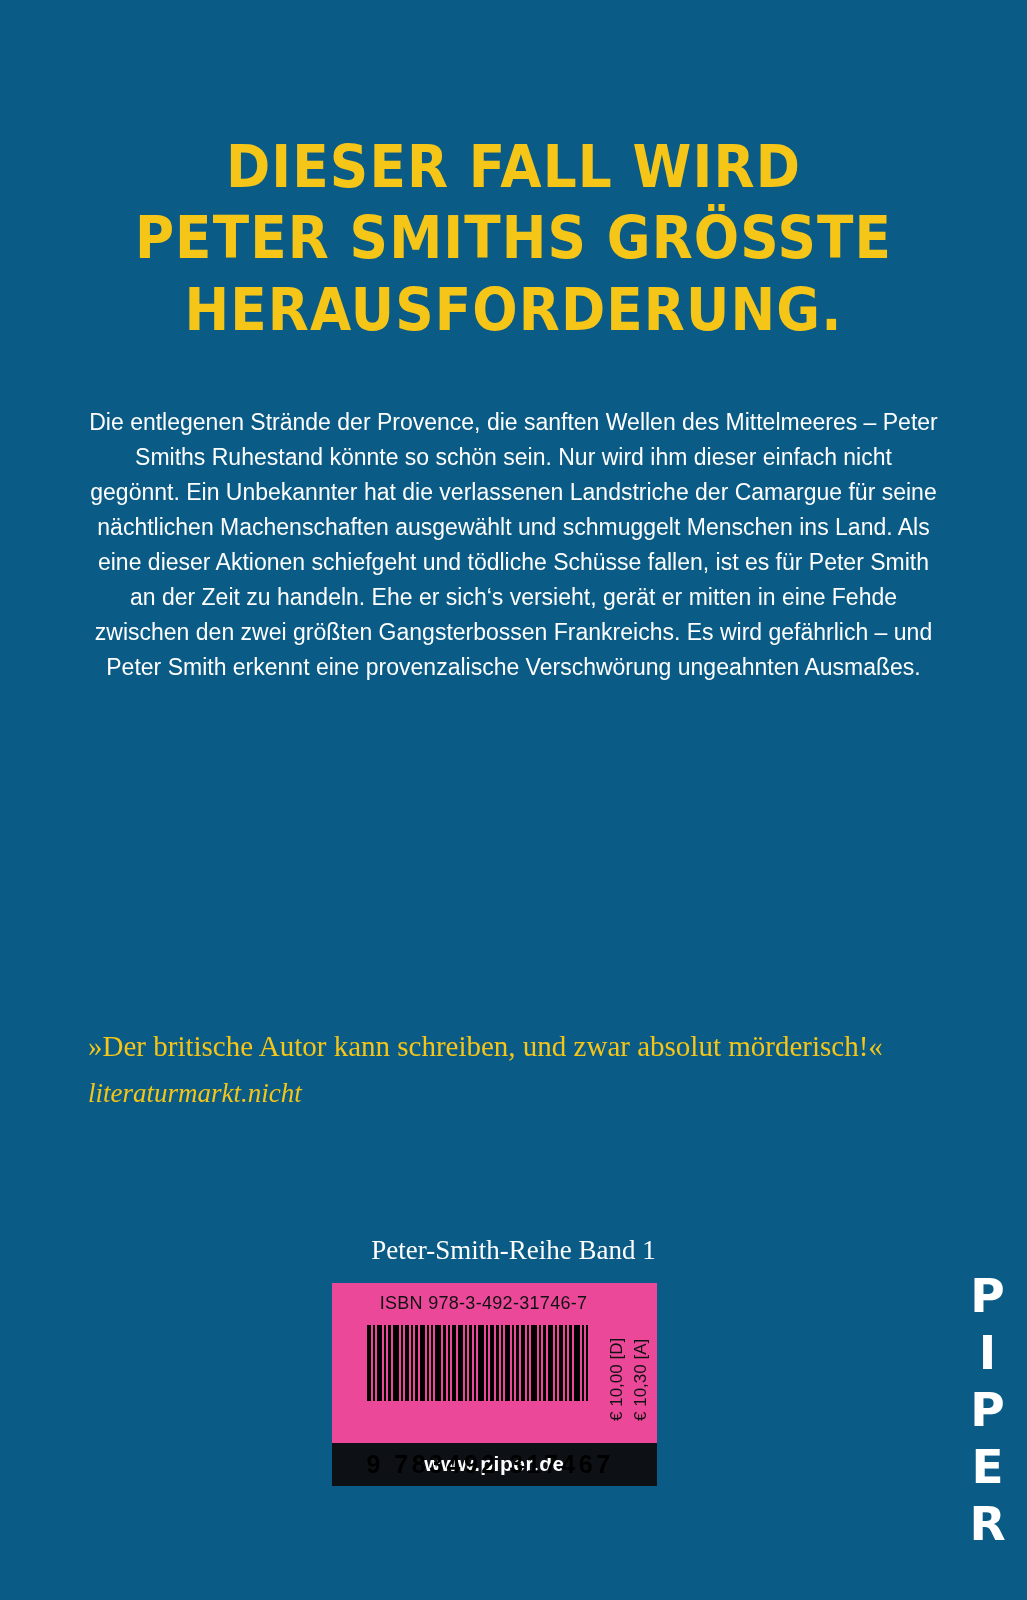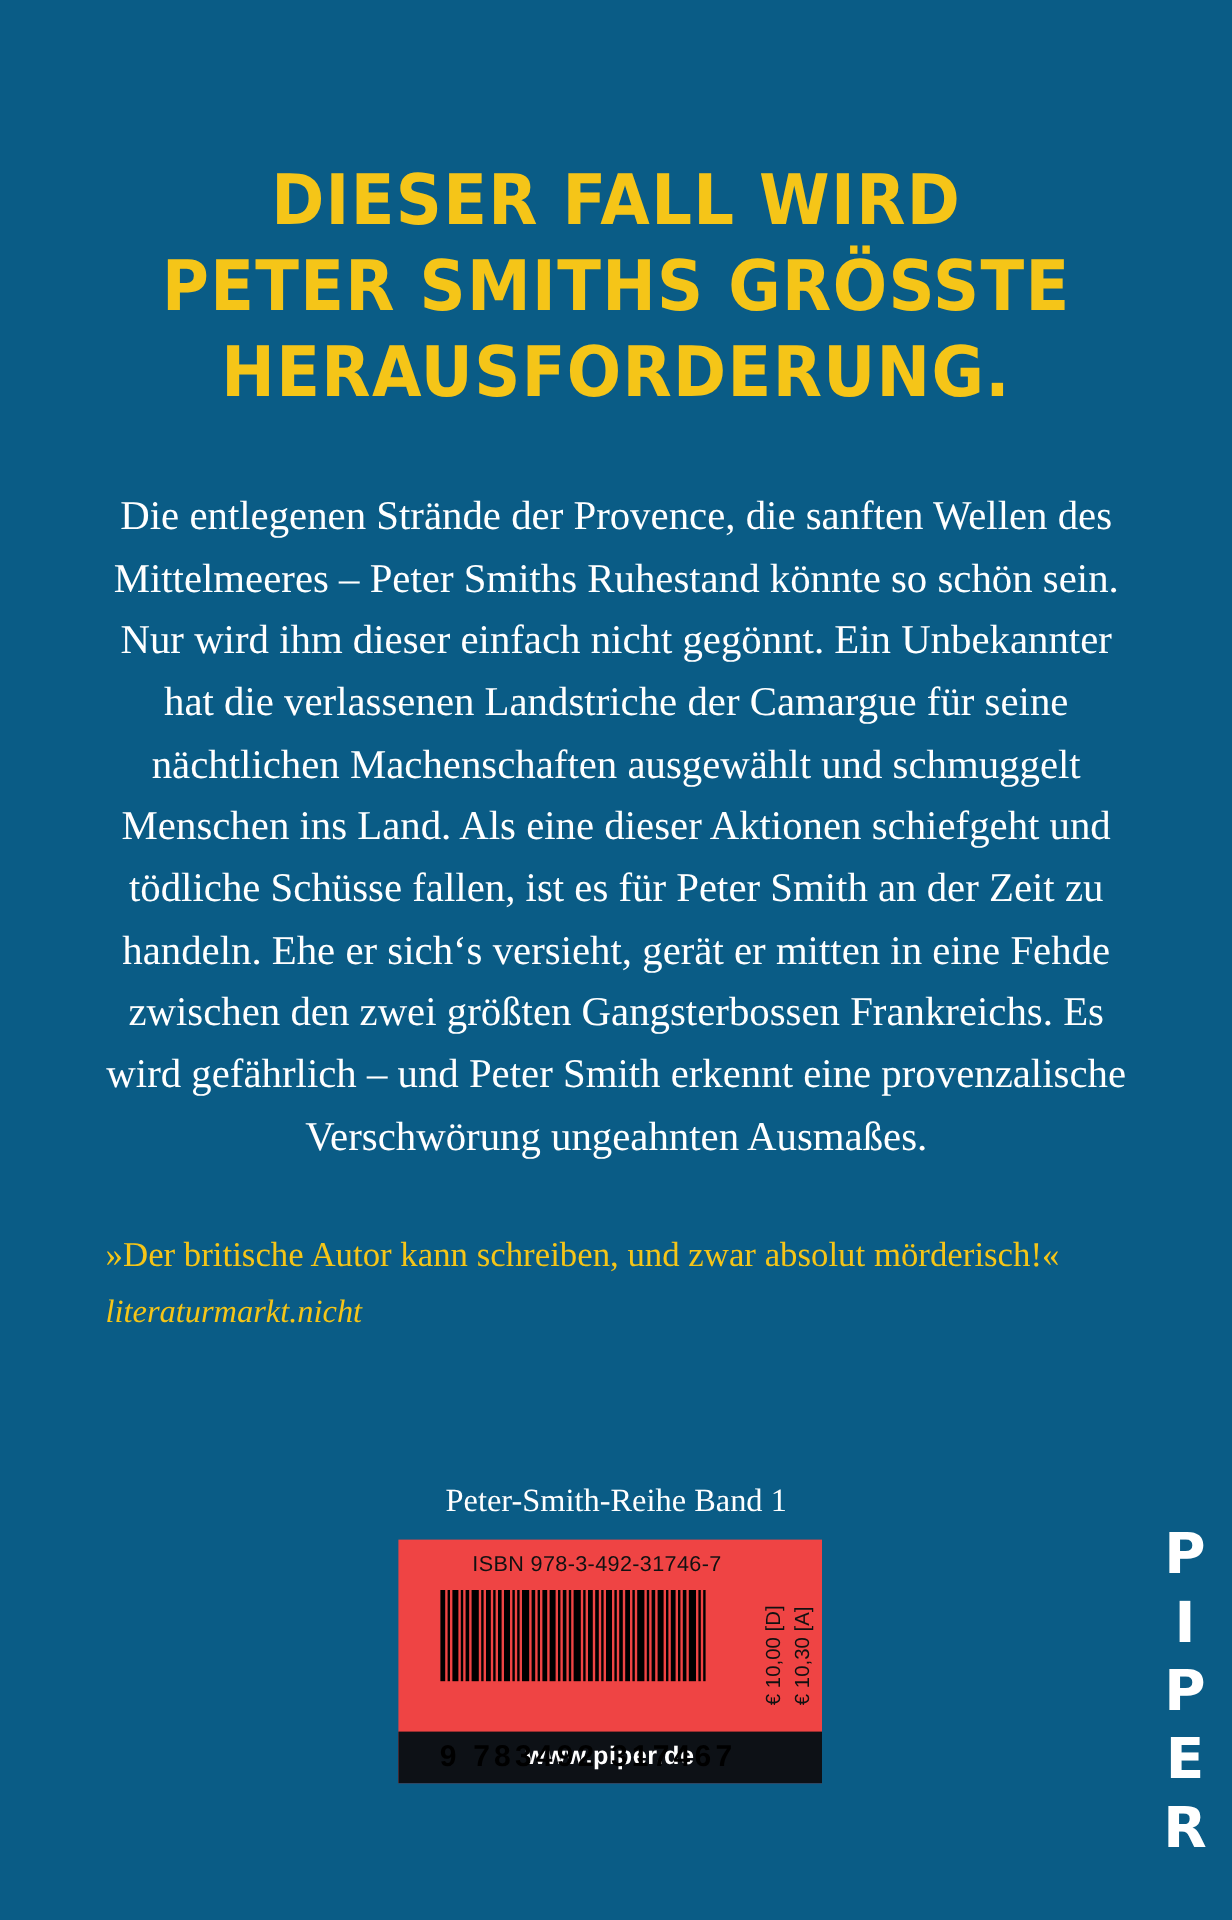--- a/index.html
+++ b/index.html
@@ -45,22 +45,22 @@
   }
 
   
   .blurb {
     position: absolute;
     top: 405px;
     left: 88px;
     width: 851px;
     text-align: center;
     color: #ffffff;
-    font-family: Liberation Serif, serif;
-    font-size: 34px;
+    font-family: Liberation Sans, sans-serif;
+    font-size: 23px;
     line-height: 1.52;
   }
   .blurb p {
     margin: 0;
   }
 
   
   .quote {
     position: absolute;
     top: 1025px;
@@ -88,22 +88,22 @@
     color: #ffffff;
     font-family: "Liberation Serif", serif;
     font-size: 27px;
   }
 
   
   .barcode-block {
     position: absolute;
     top: 1283px;
     left: 332px;
-    width: 353px;
-    background: #ef4444;
+    width: 325px;
+    background: #ec4899;
   }
   .barcode-inner {
     position: relative;
     padding: 10px 0 0 0;
     height: 150px;
   }
   .isbn-text {
     text-align: center;
     color: #111111;
     font-family: "Liberation Sans", sans-serif;

